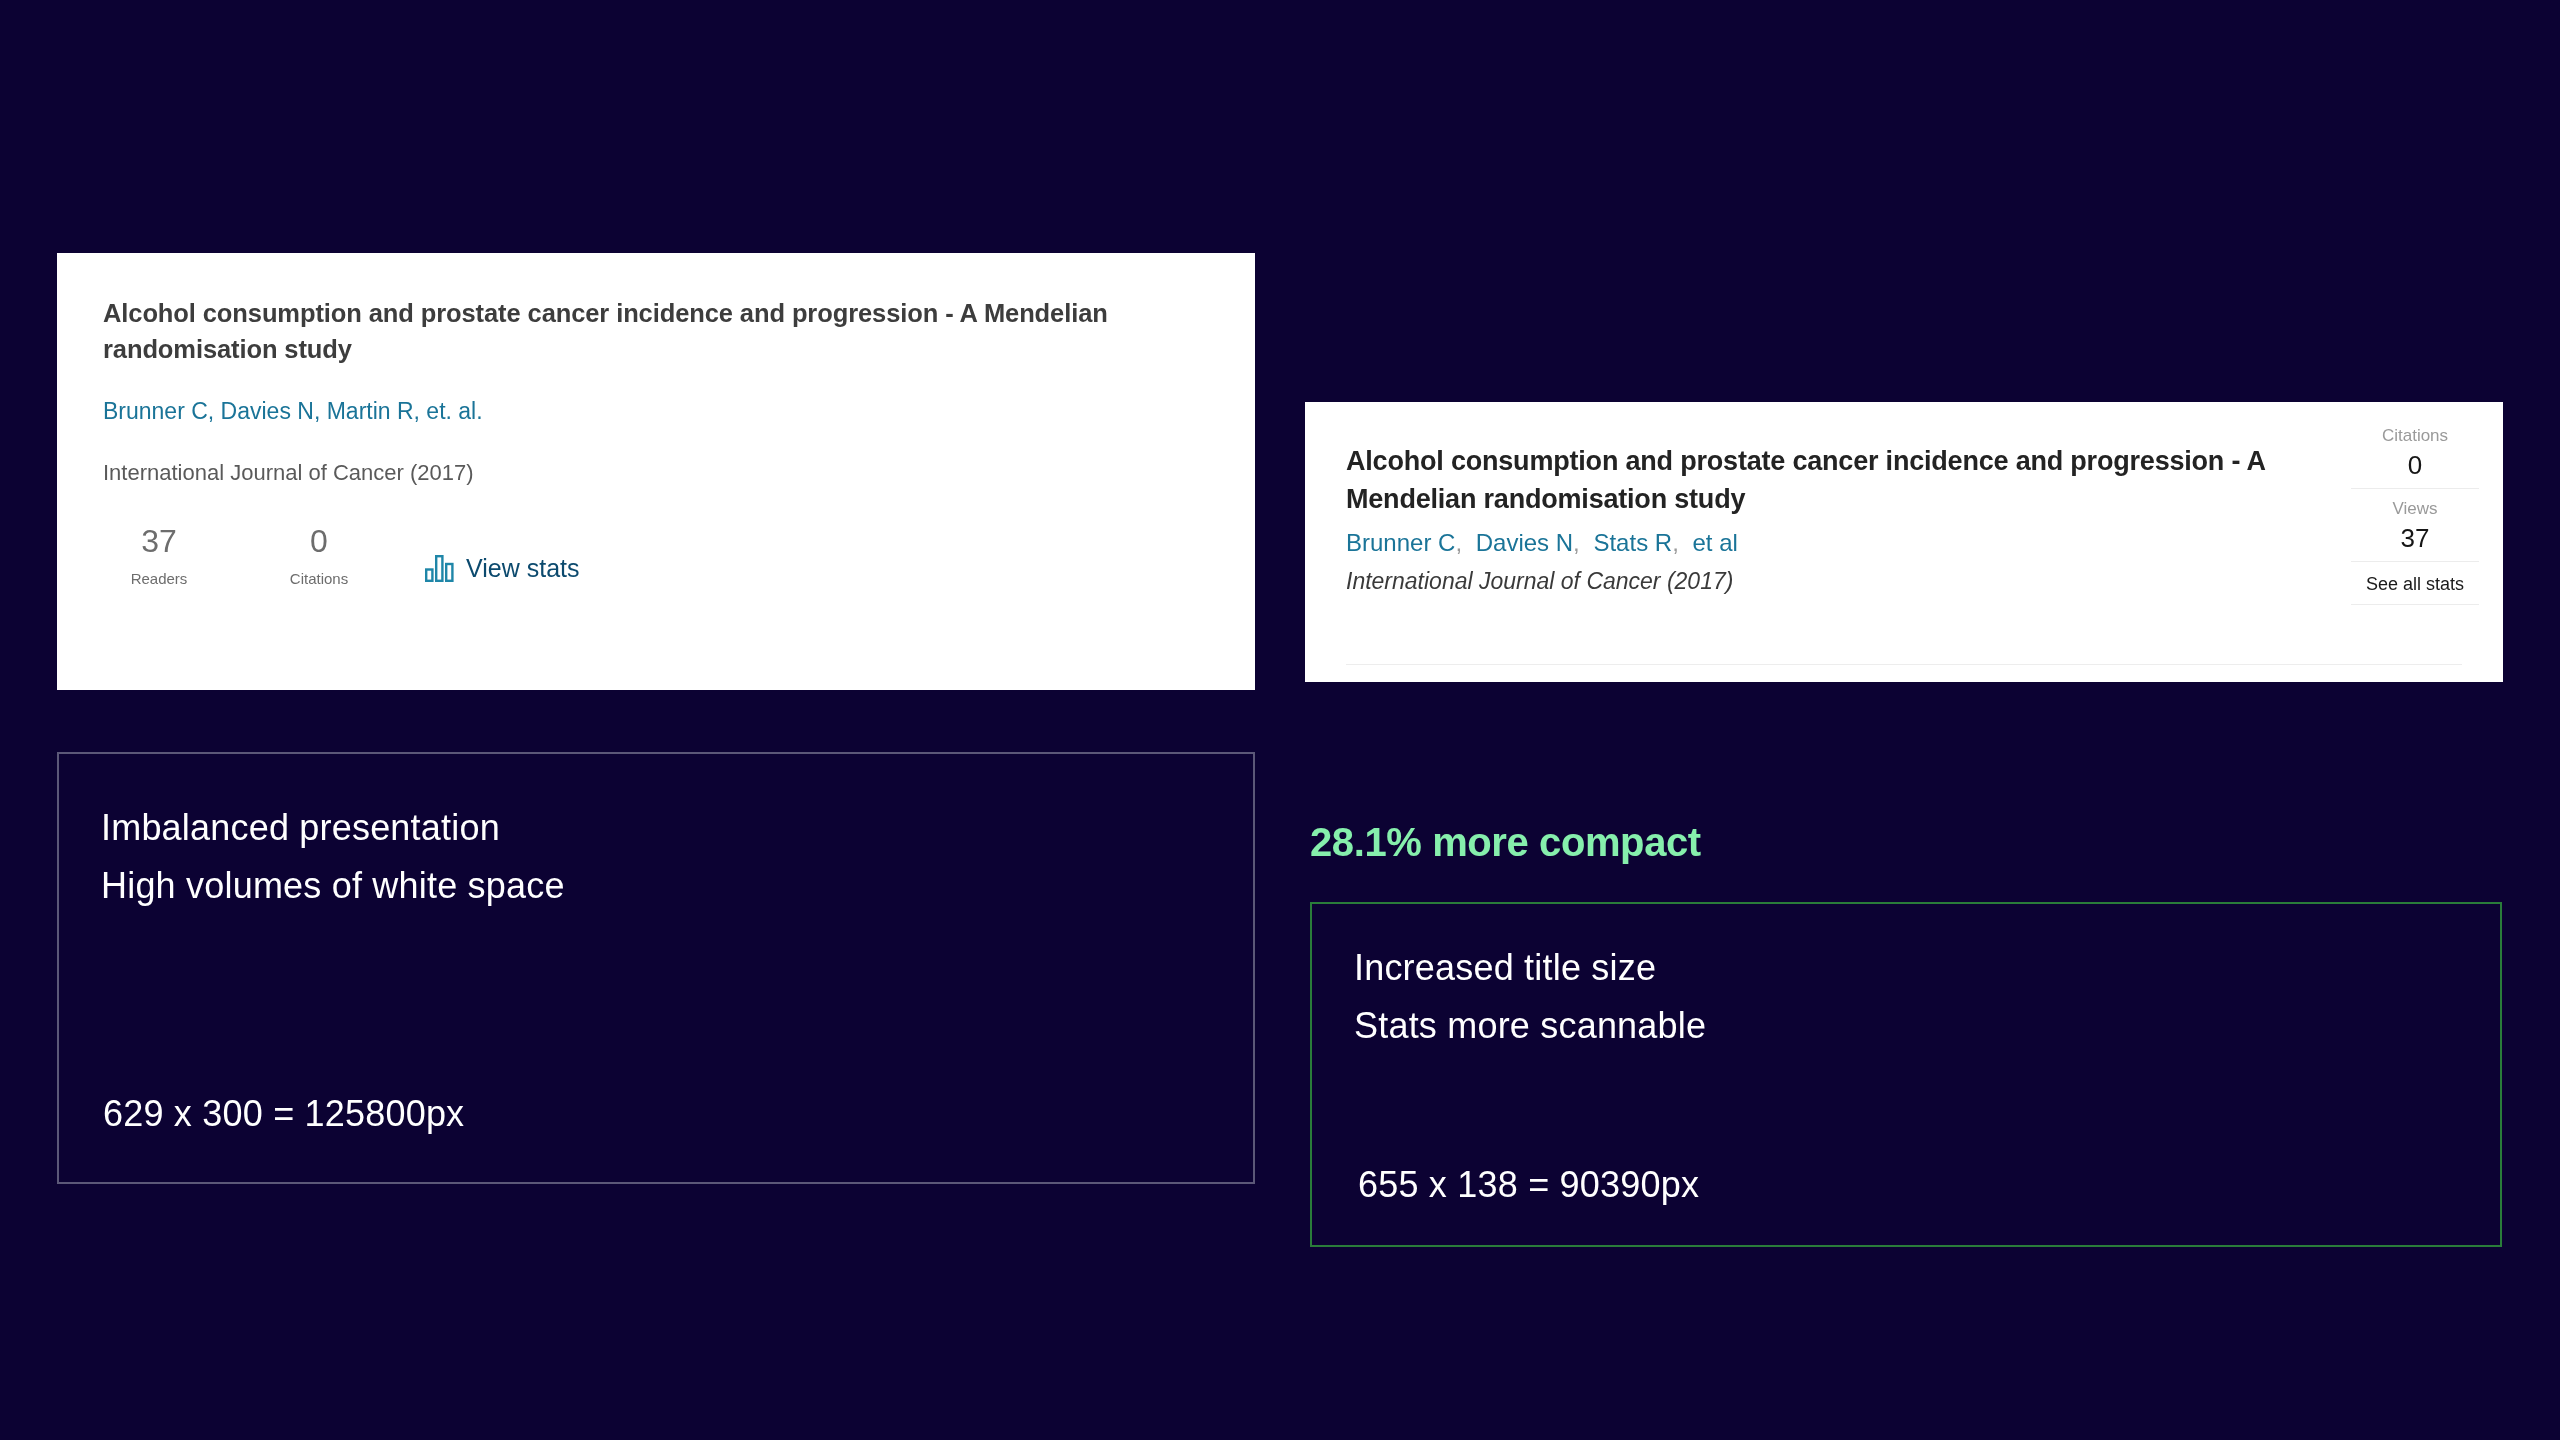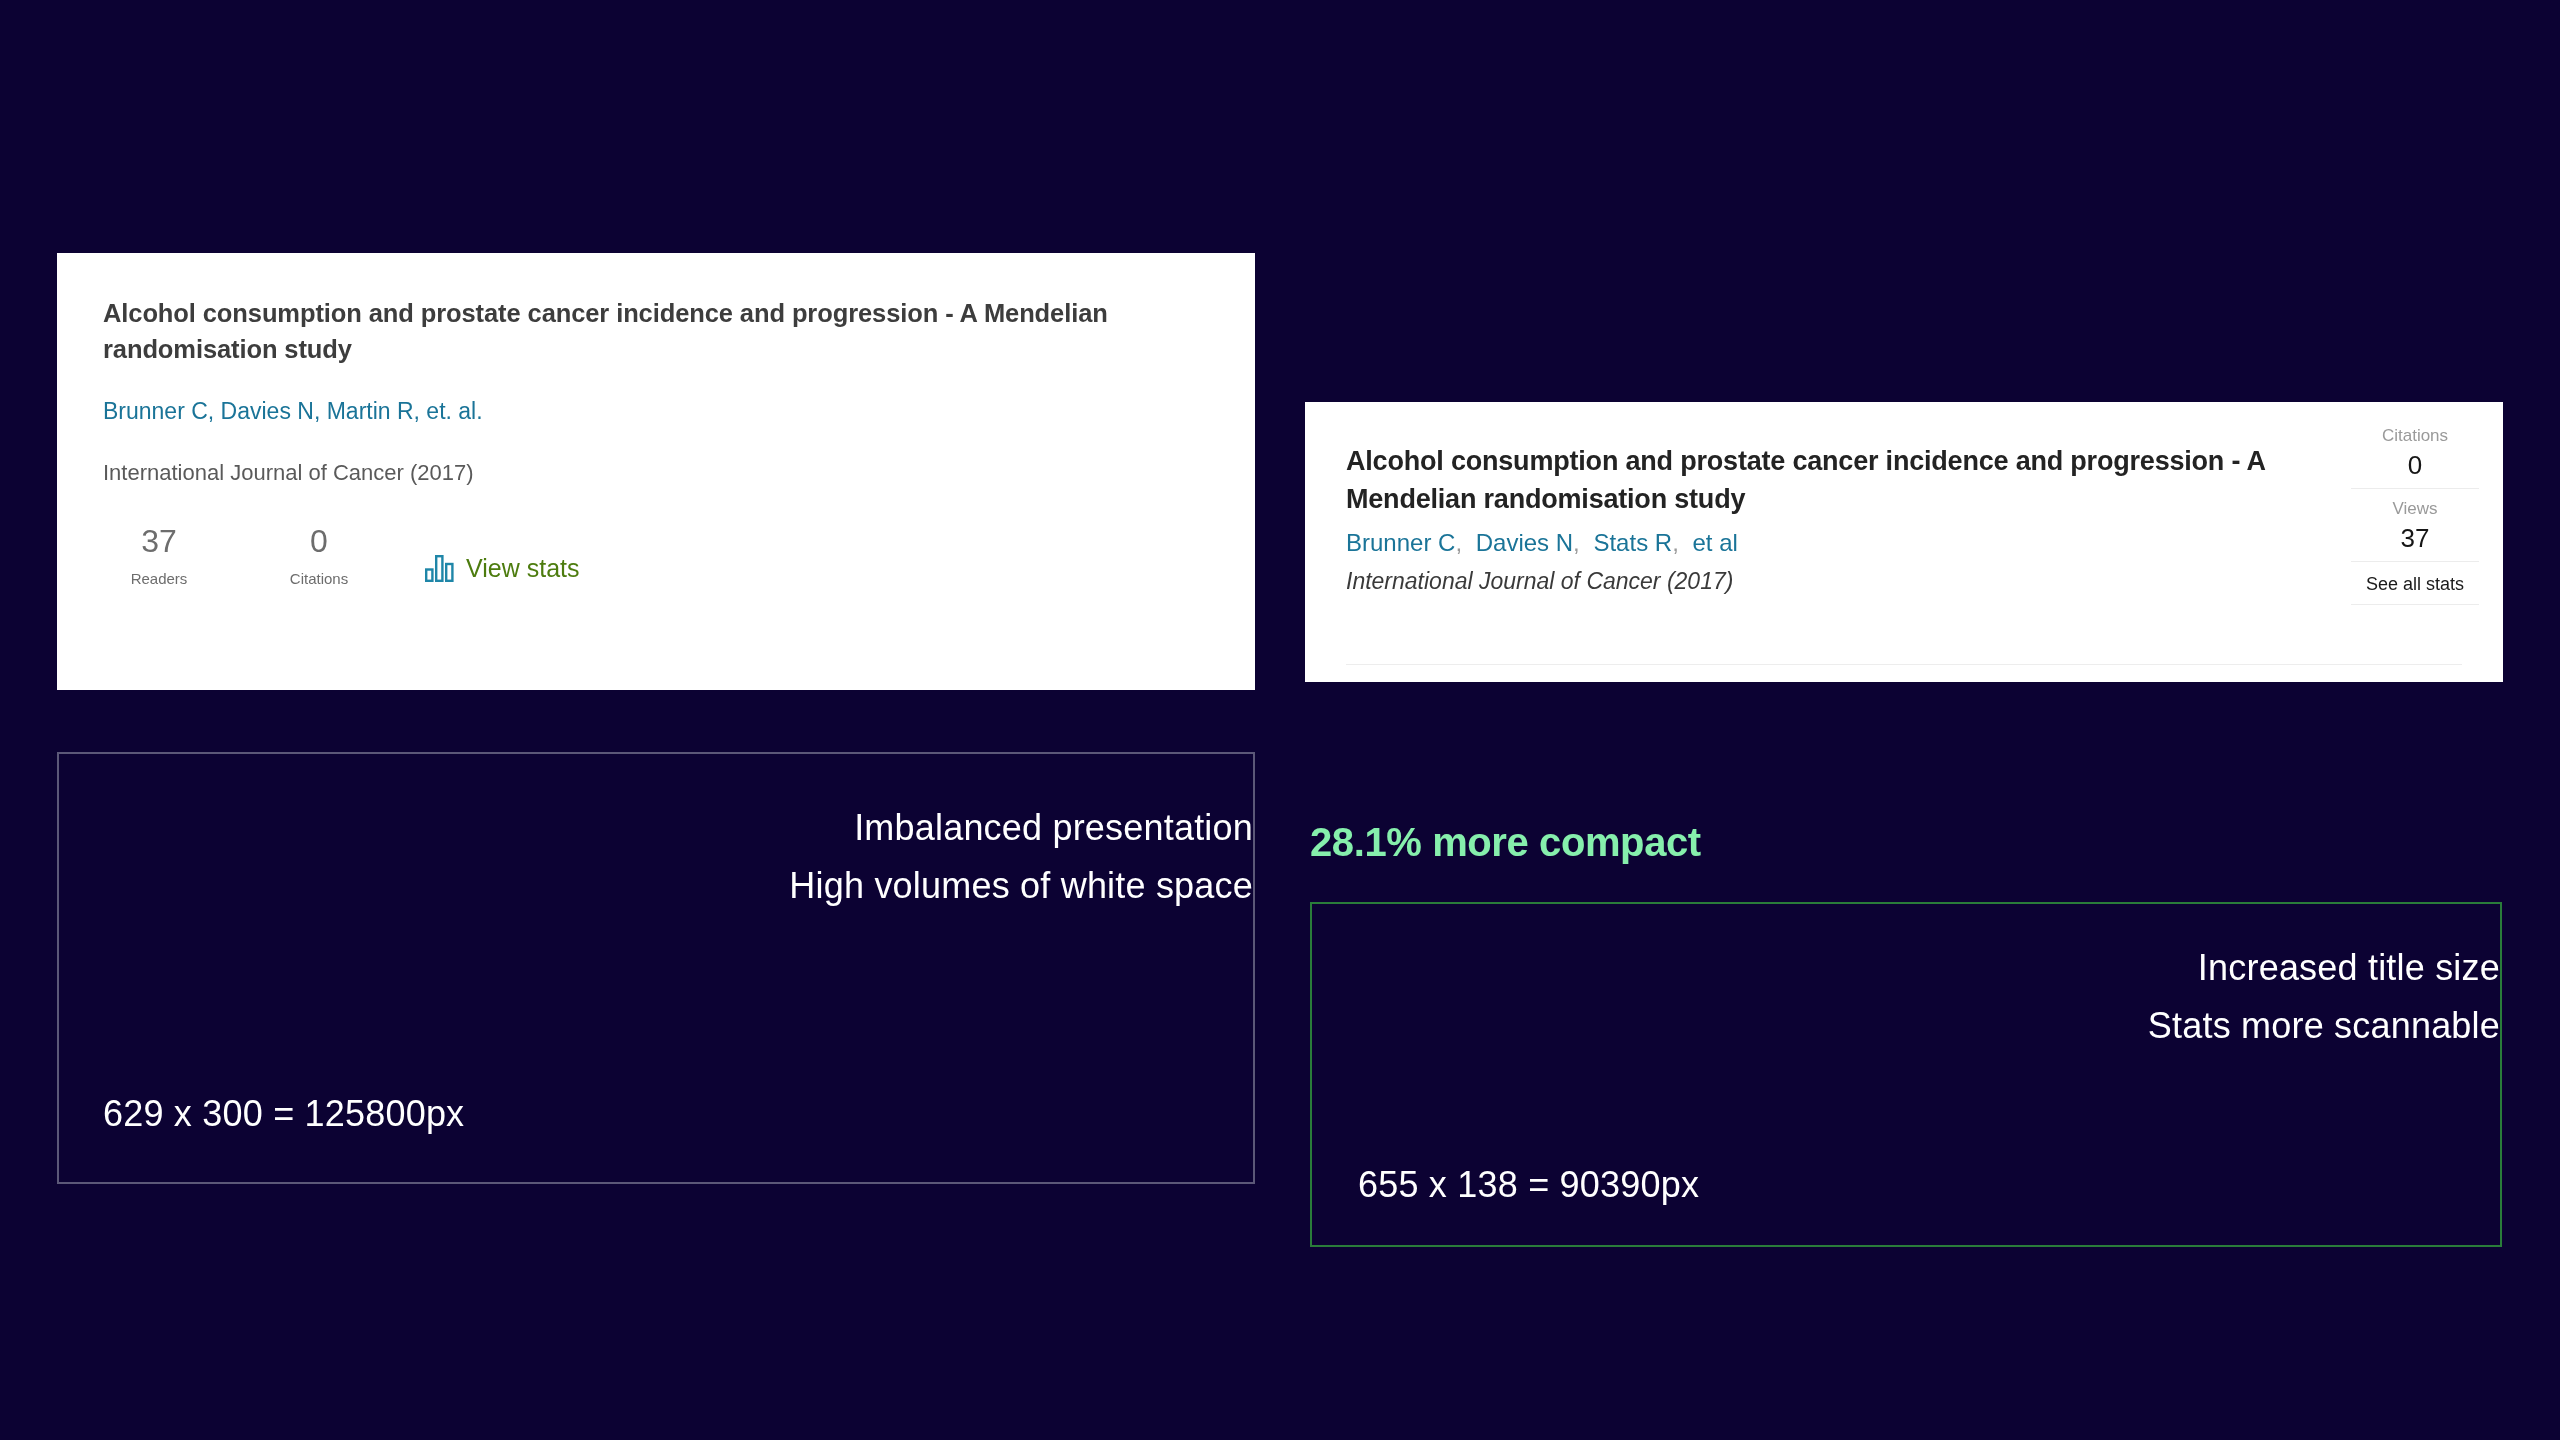--- a/index.html
+++ b/index.html
@@ -76,21 +76,21 @@
   }
   #old-card .view-stats {
     display: flex;
     align-items: center;
     padding-bottom: 4px;
     margin-left: 2px;
     cursor: pointer;
   }
   #old-card .view-stats .vs-label {
     font-size: 25px;
-    color: #4d7c0f;
+    color: #0c4a6e;
     margin-left: 12px;
   }
 
   
   #new-card {
     left: 1305px;
     top: 402px;
     width: 1198px;
     height: 280px;
     padding: 0;
@@ -163,21 +163,20 @@
     padding: 4px 0 9px 0;
     border-bottom: 1px solid #ececec;
     cursor: pointer;
   }
 
   
   .note-box {
     position: absolute;
     box-sizing: border-box;
     background: transparent;
-    text-align: right;
   }
   #old-note {
     left: 57px;
     top: 752px;
     width: 1198px;
     height: 432px;
     border: 2px solid #5c5878;
     padding: 52px 0 0 42px;
   }
   #new-note {

